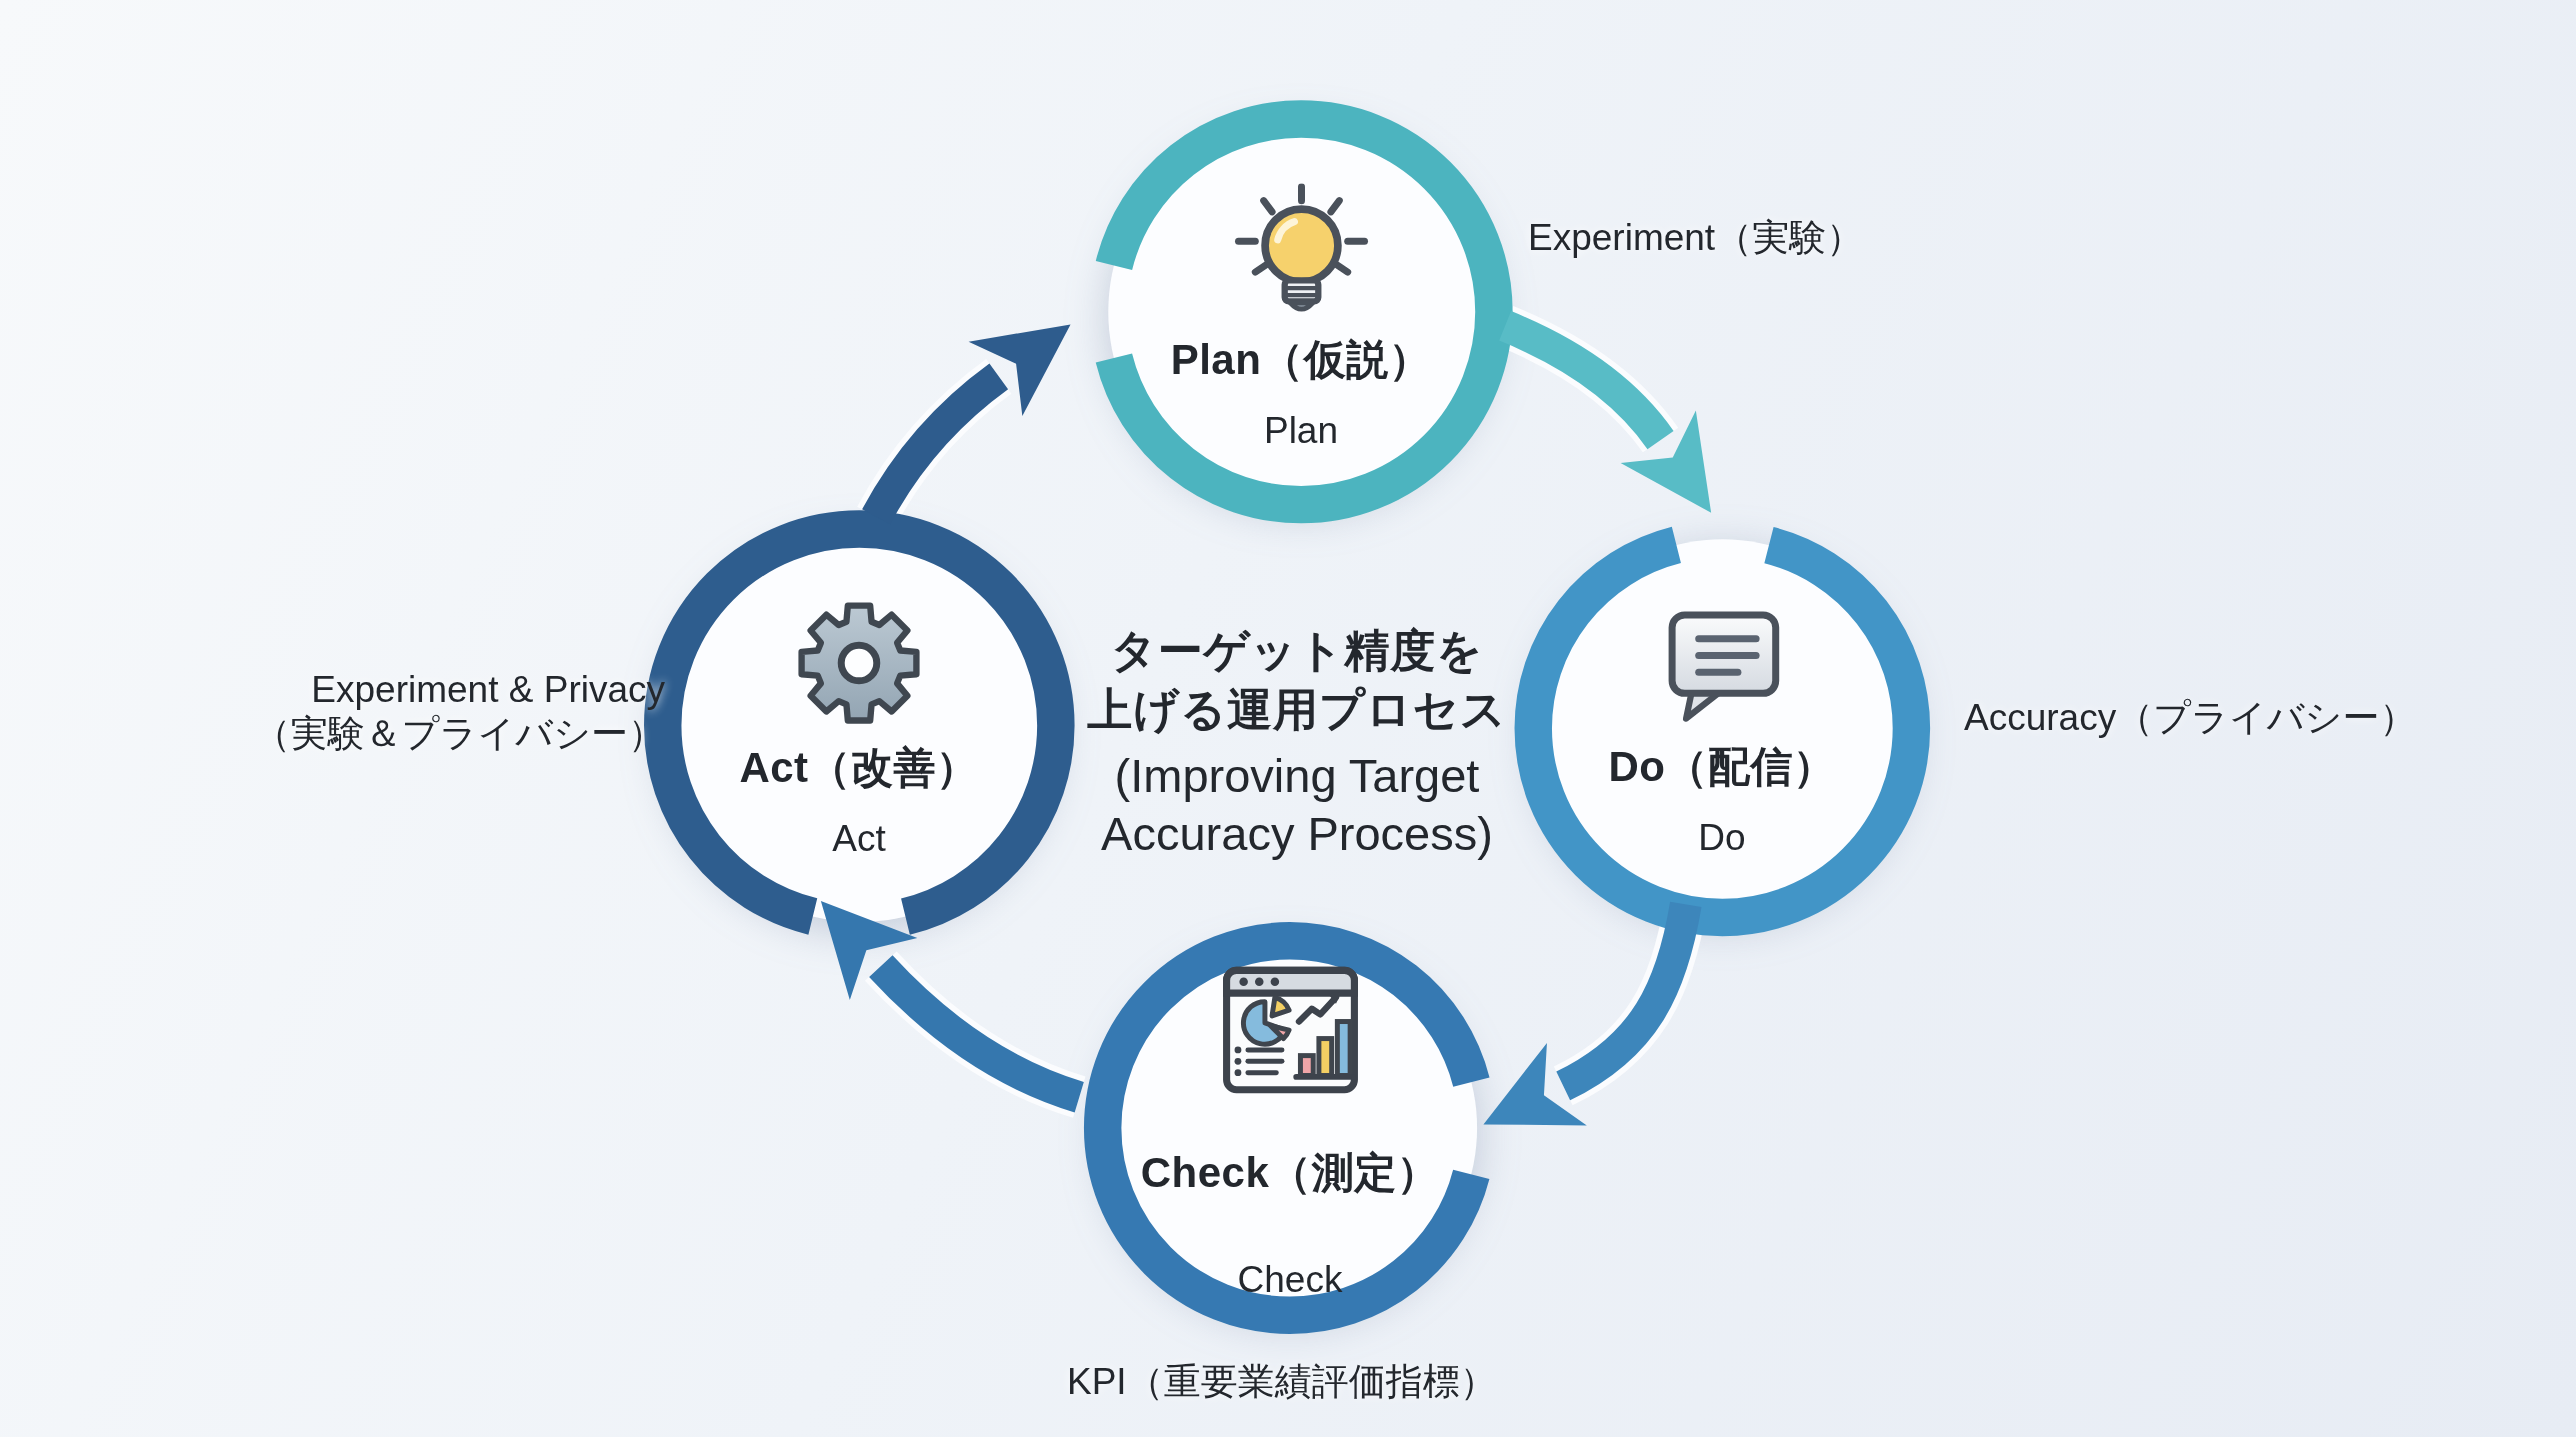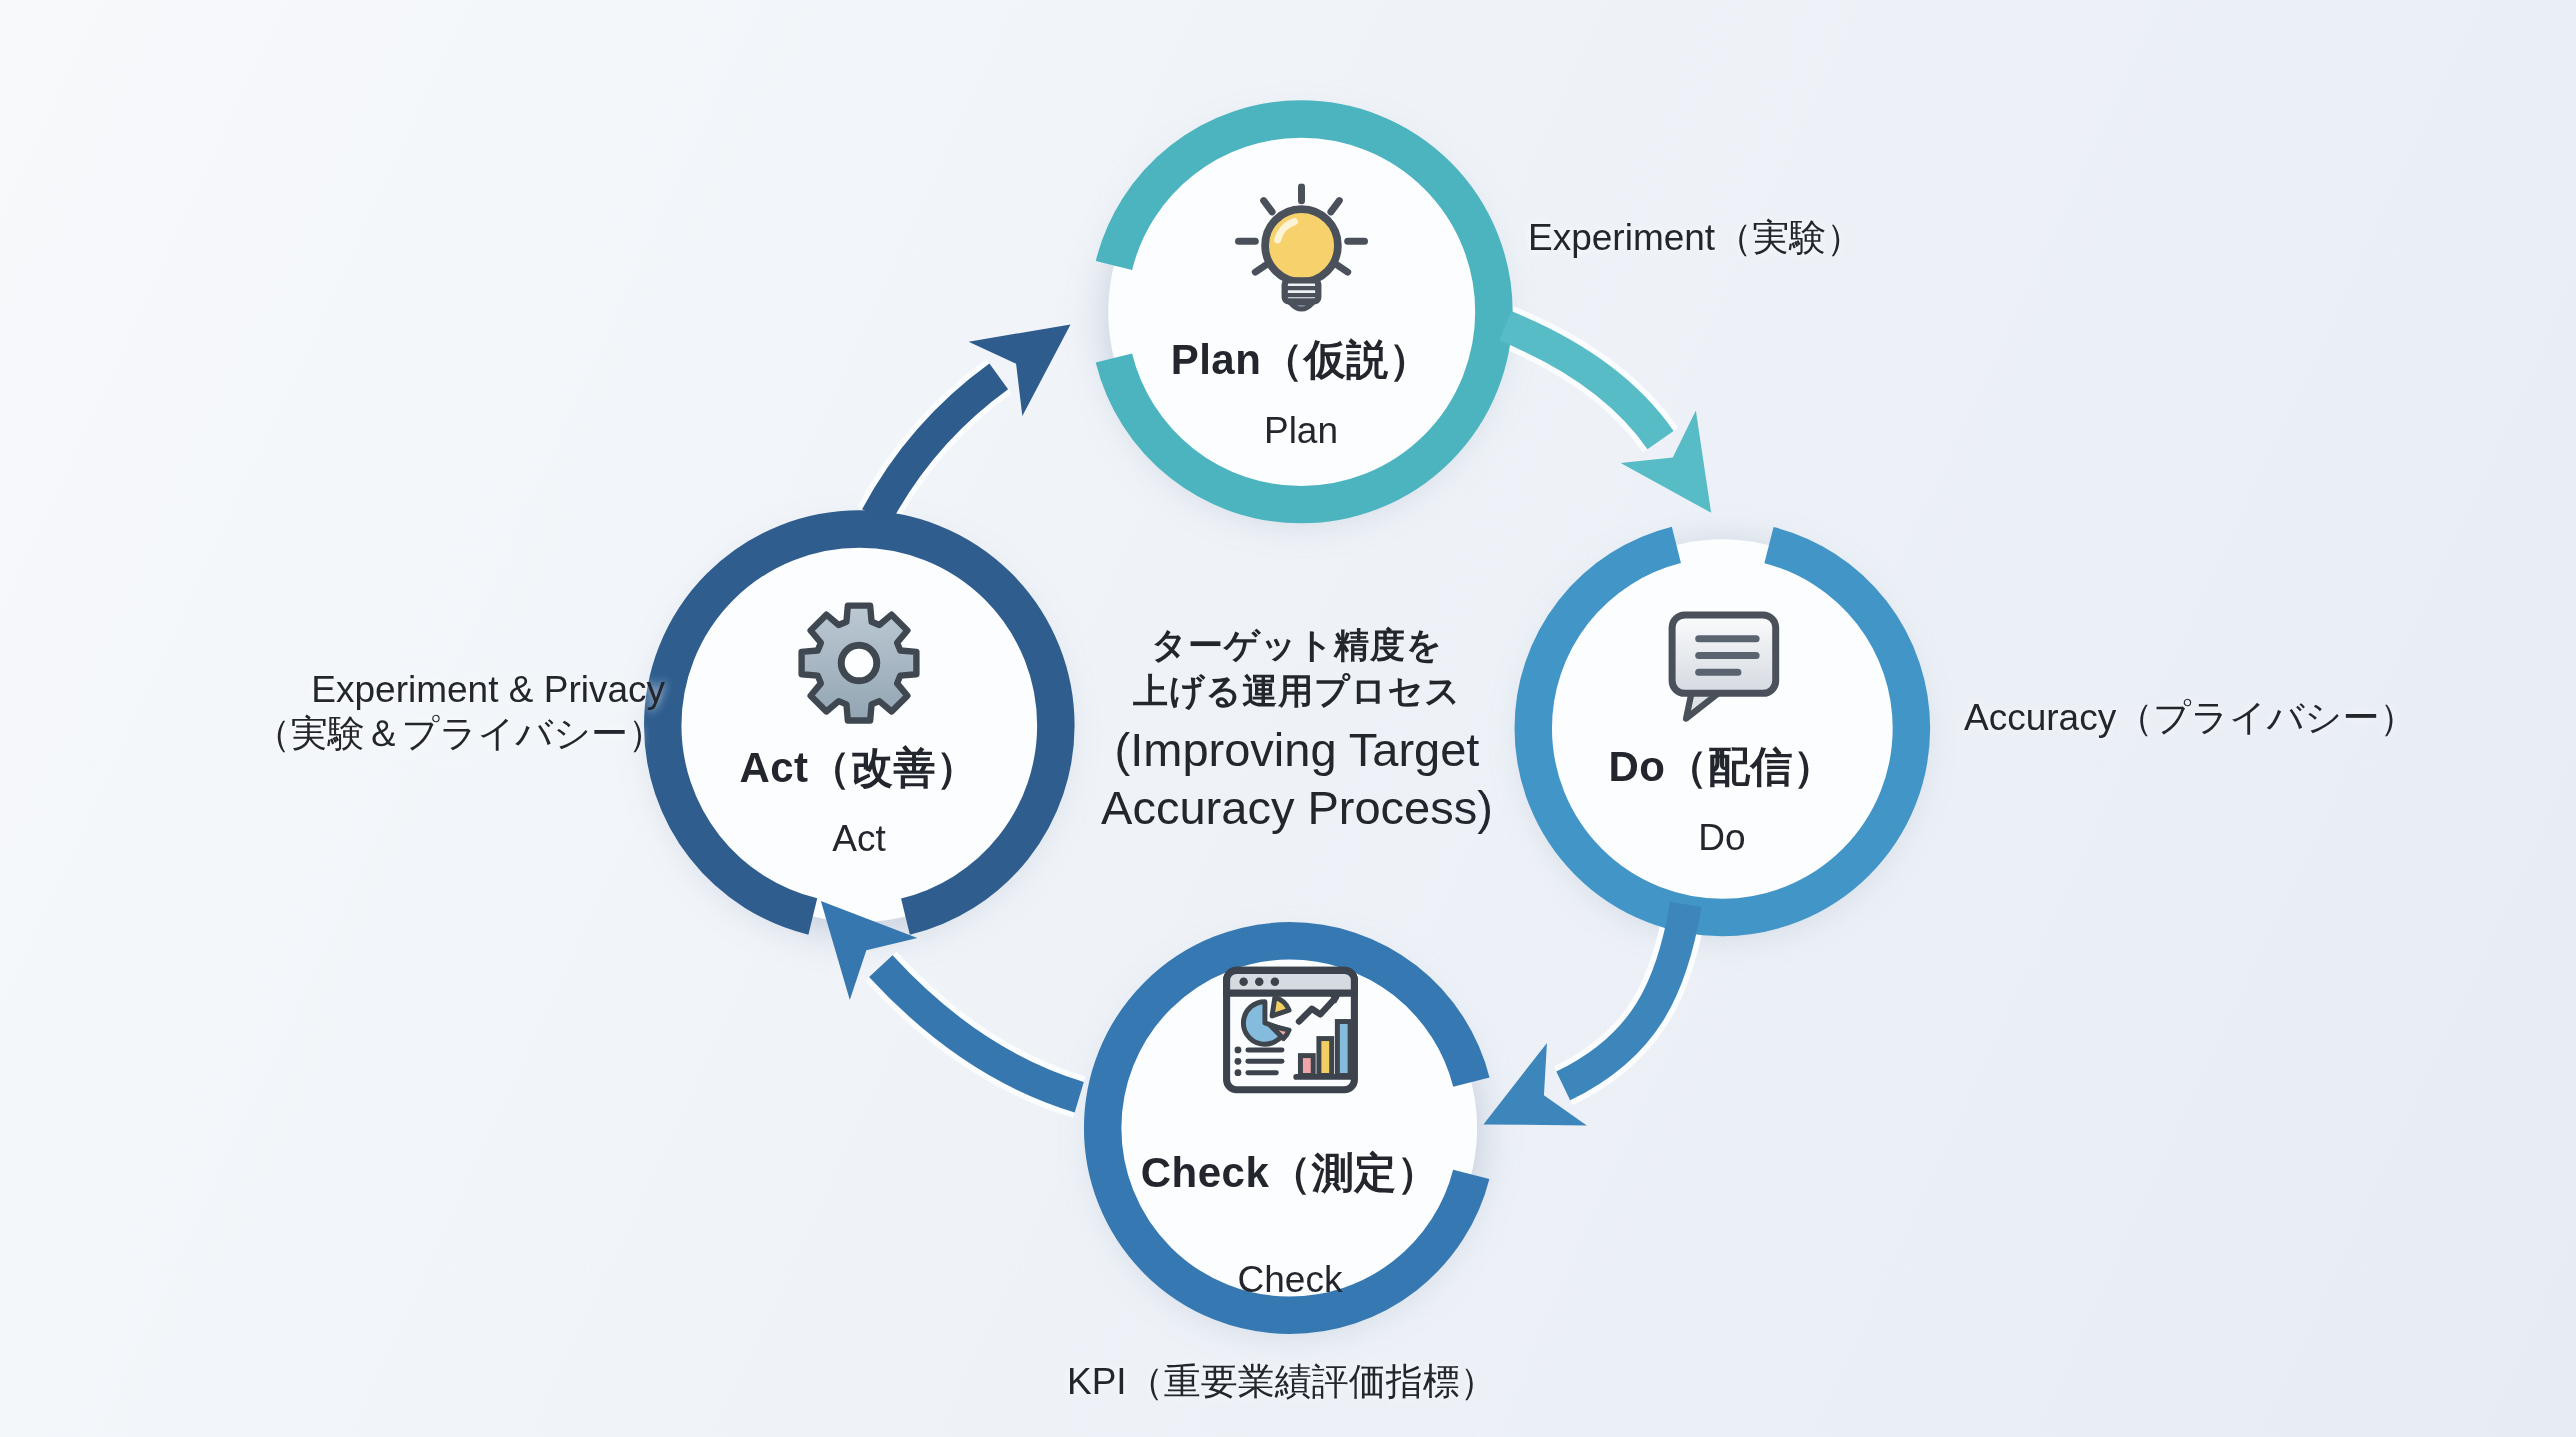--- a/index.html
+++ b/index.html
@@ -15,21 +15,21 @@
     width:393px;transform:translate(-50%,-50%);text-align:center;pointer-events:none;
   }
   .node-title{font-size:42px;font-weight:bold;line-height:1.25;margin-top:15px;letter-spacing:0.5px;}
   .node-subtitle{font-size:37px;line-height:1.2;margin-top:22px;}
   .outer-label{position:absolute;font-size:37px;font-weight:500;white-space:nowrap;
     text-shadow:0 0 9.4px rgba(255,255,255,.9);}
   .outer-label.two-line{white-space:normal;text-align:right;line-height:1.2;}
   .center-text{
     position:absolute;left:1020px;top:622px;width:554px;text-align:center;
   }
-  .center-title{font-size:35px;font-weight:bold;line-height:1.3;letter-spacing:0.9px;}
+  .center-title{font-size:45px;font-weight:bold;line-height:1.3;letter-spacing:0.9px;}
   .center-subtitle{font-size:47px;line-height:1.25;margin-top:7.5px;}
   .icon-svg{display:block;}
 </style>
 </head>
 <body>
 
 <svg id="diagram-canvas" width="2576" height="1438" viewBox="0 0 2752 1536" xmlns="http://www.w3.org/2000/svg">
   <defs>
     <marker id="mk-teal" viewBox="0 0 10 10" refX="1" refY="5" markerWidth="3.2" markerHeight="3.2" orient="auto" markerUnits="strokeWidth">
       <path d="M0.6,0.5 L9.7,5 L0.6,9.5 L3.1,5 Z" fill="#58bcc6"></path>

